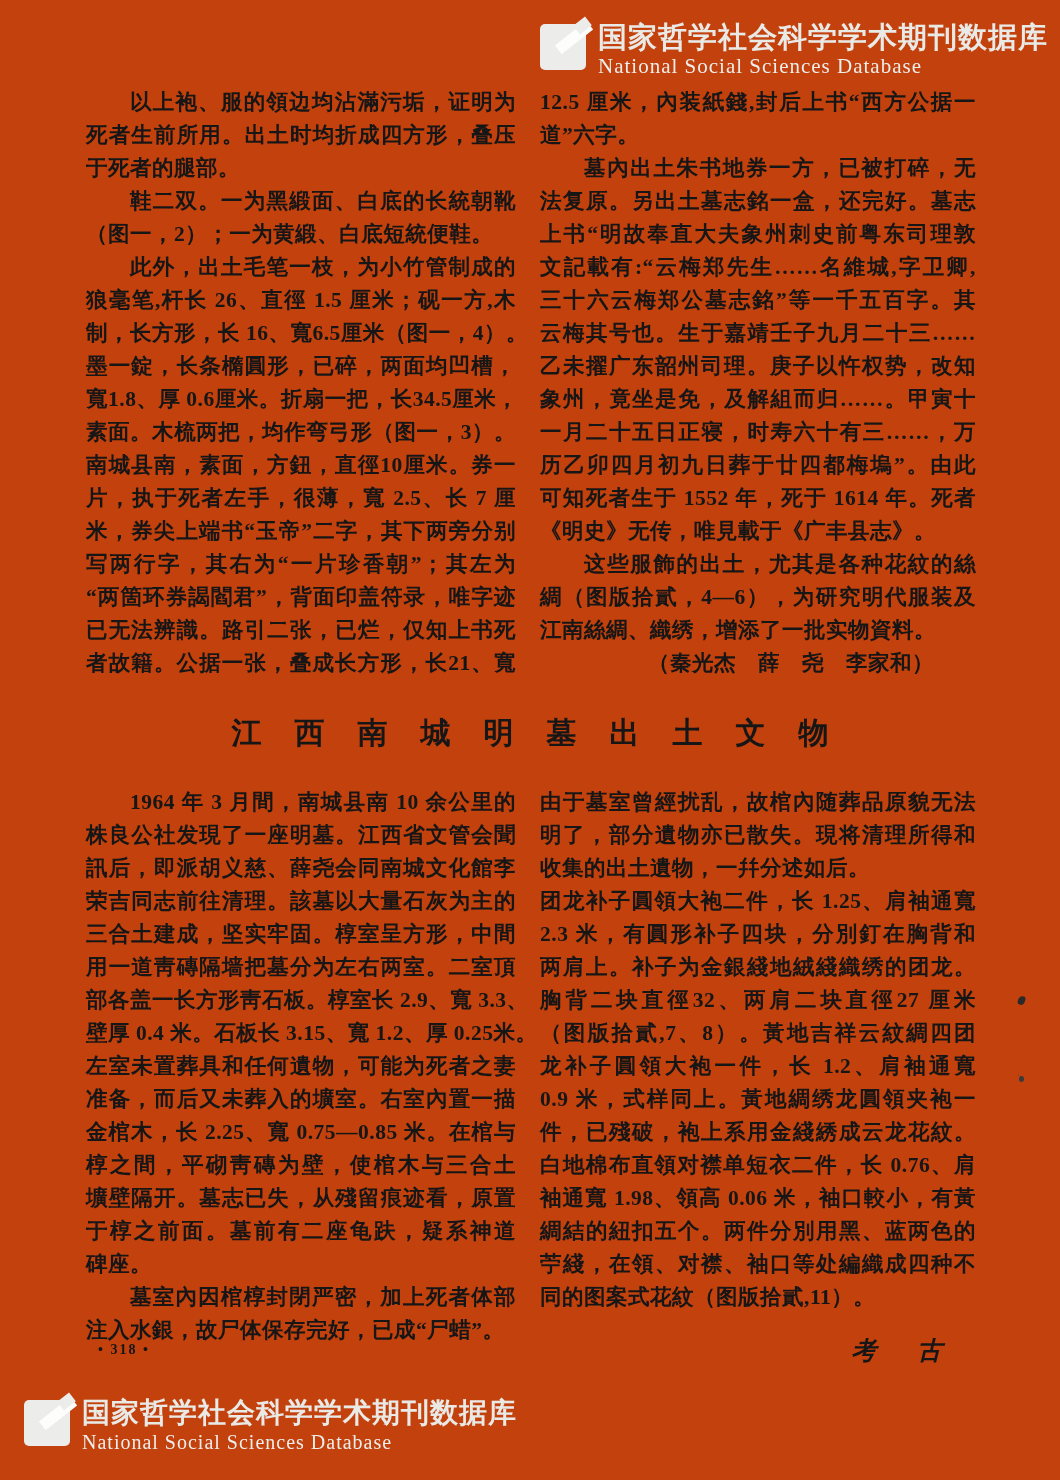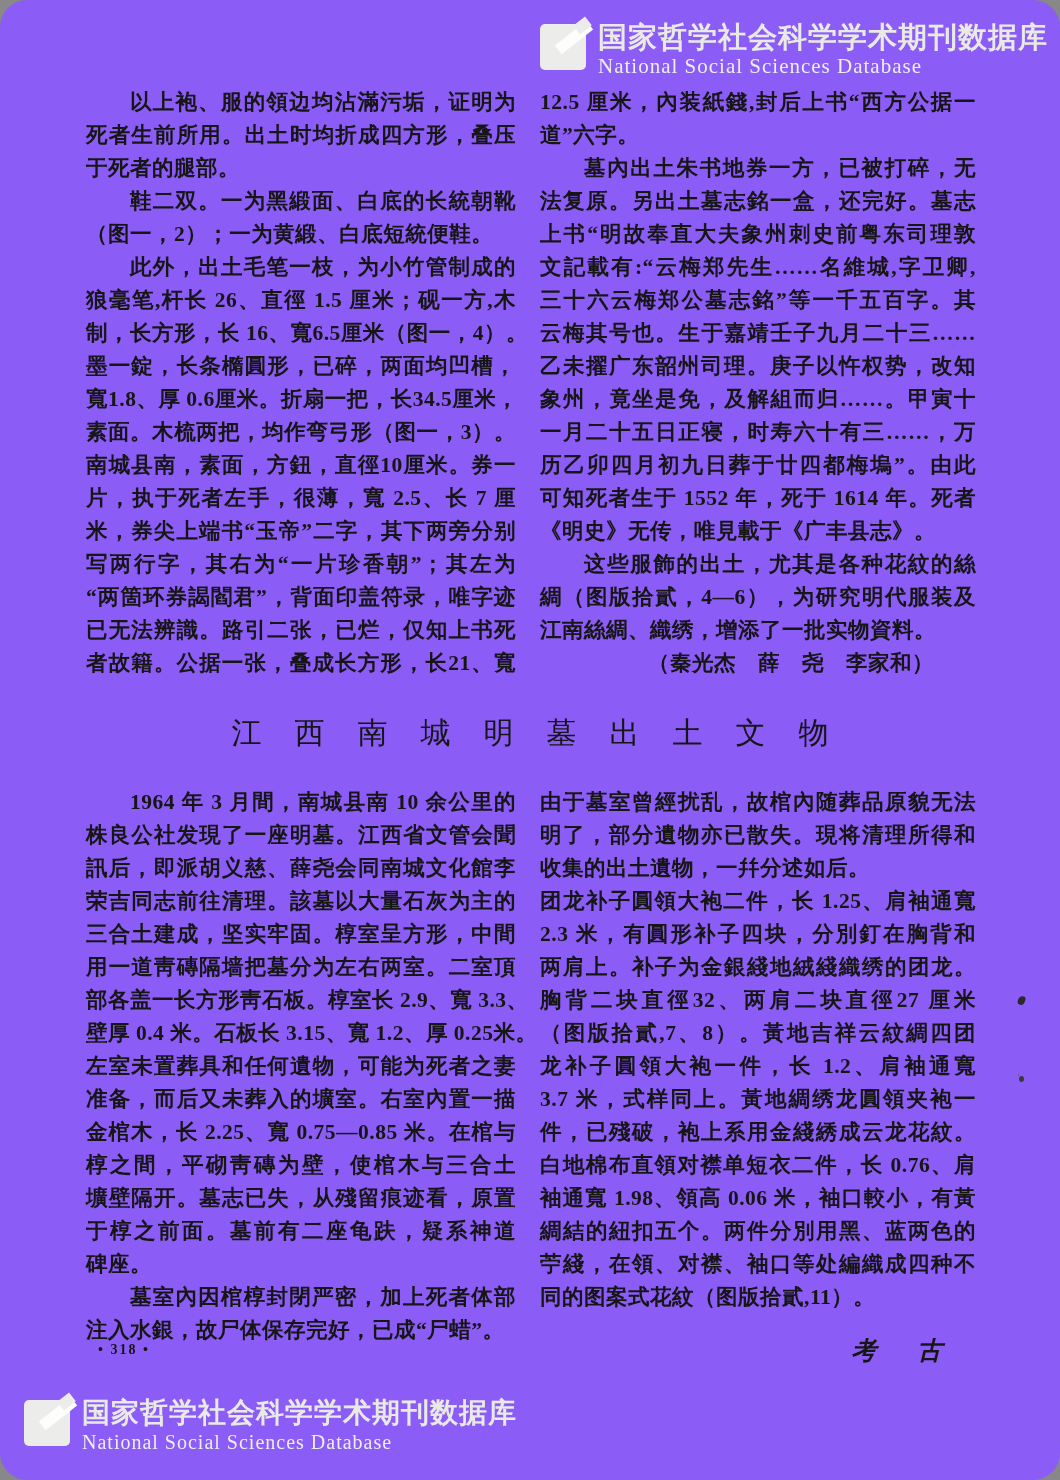--- a/index.html
+++ b/index.html
@@ -1,39 +1,38 @@
 <!DOCTYPE html>
 <html><head>
 <meta charset="utf-8">
 <style>
   html,body{margin:0;padding:0;background:#888;}
   .page{
     position:relative;width:1060px;height:1480px;margin:0 auto;
-    background:#8b5cf6;color:#161616;overflow:hidden;
+    background:#c2410c;color:#161616;overflow:hidden;
     font-family:"Liberation Serif","DejaVu Serif",serif;
-    border-radius:27px;
   }
   
   .col{position:absolute;}
   .col-tl{left:86px;top:86px;width:430px;}
   .col-tr{left:540px;top:86px;width:436px;}
   .col-bl{left:86px;top:786px;width:430px;}
   .col-br{left:540px;top:786px;width:436px;}
   .line{
     height:33px;line-height:33px;font-size:21.5px;font-weight:600;
     text-align:justify;text-align-last:justify;
     white-space:nowrap;letter-spacing:0.5px;
   }
   .line.ind{text-indent:44px;}
   .line.nj{text-align-last:left;}
   .line.sign{text-align-last:right;padding-right:42px;}
   
   .article-title{
     position:absolute;top:710px;left:0;width:100%;height:46px;
-    text-align:center;font-size:30px;font-weight:normal;
+    text-align:center;font-size:30px;font-weight:bold;
     letter-spacing:33px;text-indent:33px;line-height:46px;
   }
   
   .footer-page{position:absolute;left:98px;top:1342px;font-size:14px;font-weight:600;letter-spacing:2px;}
   .footer-journal{position:absolute;right:102px;top:1334px;font-size:25px;font-weight:bold;font-style:italic;letter-spacing:16px;font-family:"DejaVu Serif",serif;text-align:right;}
   
   .wm{position:absolute;display:flex;align-items:flex-start;gap:12px;color:#e9e9e6;user-select:none;}
   .wm-top{top:20px;right:12px;}
   .wm-bottom{top:1396px;left:24px;}
   .wm-logo{position:relative;width:46px;height:46px;background:#ececea;border-radius:5px;flex:0 0 auto;margin-top:4px;}
@@ -127,21 +126,21 @@
   <div class="col col-br">
       <div class="line">由于墓室曾經扰乱，故棺內随葬品原貌无法</div>
       <div class="line">明了，部分遺物亦已散失。現将清理所得和</div>
       <div class="line nj">收集的出土遺物，一幷分述如后。</div>
       <div class="line">团龙补子圓領大袍二件，长 1.25、肩袖通寬</div>
       <div class="line">2.3 米，有圓形补子四块，分別釘在胸背和</div>
       <div class="line">两肩上。补子为金銀綫地絨綫織绣的团龙。</div>
       <div class="line">胸背二块直徑32、两肩二块直徑27 厘米</div>
       <div class="line">（图版拾貳,7、8）。黃地吉祥云紋綢四团</div>
       <div class="line">龙补子圓領大袍一件，长 1.2、肩袖通寬</div>
-      <div class="line">3.7 米，式样同上。黃地綢绣龙圓領夹袍一</div>
+      <div class="line">0.9 米，式样同上。黃地綢绣龙圓領夹袍一</div>
       <div class="line">件，已殘破，袍上系用金綫綉成云龙花紋。</div>
       <div class="line">白地棉布直領对襟单短衣二件，长 0.76、肩</div>
       <div class="line">袖通寬 1.98、領高 0.06 米，袖口較小，有黃</div>
       <div class="line">綢結的紐扣五个。两件分別用黑、蓝两色的</div>
       <div class="line">苧綫，在領、对襟、袖口等处編織成四种不</div>
       <div class="line nj">同的图案式花紋（图版拾貳,11）。</div>
     </div>
 
   <div class="footer-page">• 318 •</div>
   <div class="footer-journal">考 古</div>

